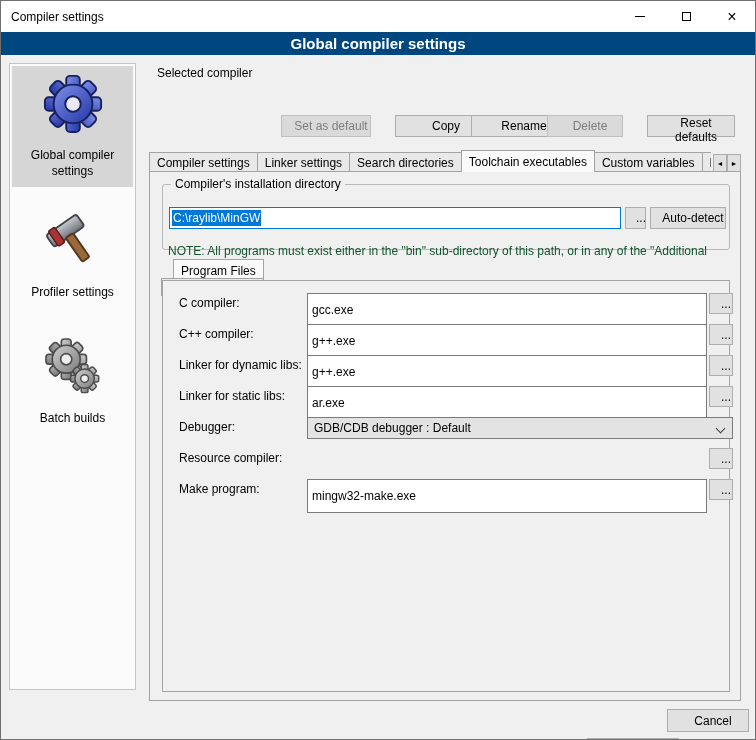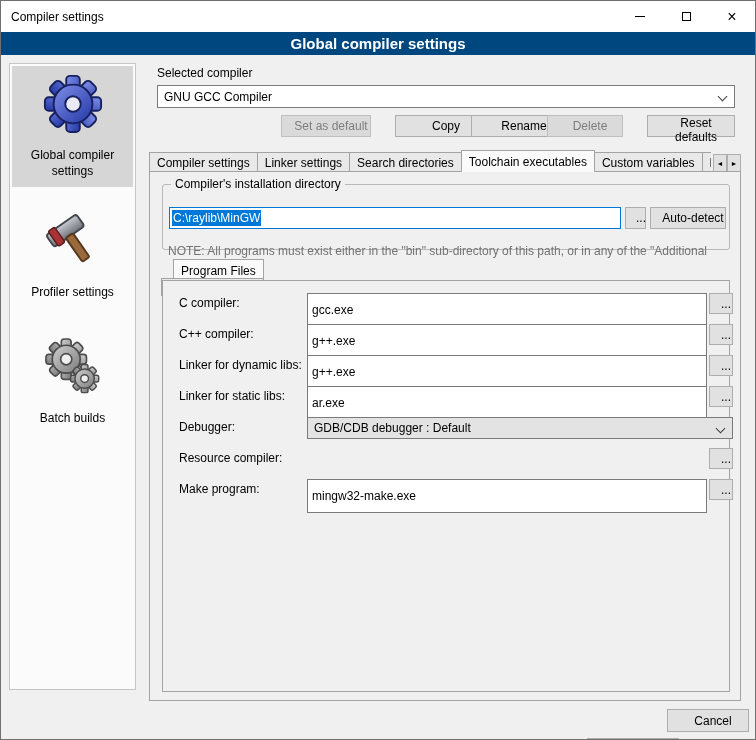--- a/index.html
+++ b/index.html
@@ -73,21 +73,21 @@
   .groupbox { position:absolute; left:12px; top:12px; width:568px; height:66px;
               border:1px solid #b9b9b9; border-radius:3px; }
   .groupbox-legend { position:absolute; left:8px; top:-8px; background:#f0f0f0; padding:0 4px; }
   .dir-input { position:absolute; left:6px; top:22px; width:452px; height:22px; background:#fff;
                border:1px solid #0078D7; line-height:20px; padding-left:2px; overflow:hidden;
                white-space:nowrap; }
   .dir-selected { background:#0078D7; color:#fff; padding:1px 1px; }
   .dir-browse { position:absolute; left:462px; top:22px; width:21px; height:22px; }
   .autodetect { position:absolute; left:487px; top:22px; width:76px; height:22px; }
 
-  .note { position:absolute; left:18px; top:72px; width:566px; color:#737373;
+  .note { position:absolute; left:18px; top:72px; width:566px; color:#14532d;
           white-space:nowrap; overflow:hidden; }
 
   
   .subtabstrip { position:absolute; left:12px; top:87px; height:22px; display:flex; align-items:flex-end;flex-direction:column; }
   .sub-panel { position:absolute; left:12px; top:108px; width:568px; height:412px;
                border:1px solid #a3a3a3; background:#f0f0f0; }
 
   
   .form-row { position:absolute; left:0; width:100%; height:22px; }
   .form-label { position:absolute; left:16px; top:3px; white-space:nowrap; }
@@ -198,24 +198,20 @@
             </g>
             <circle r="8" fill="#efefef" stroke="#4c4c4c" stroke-width="3"></circle>
           </g>
         </svg>
       </span>
       <span class="side-label">Batch builds</span>
     </div>
   </div>
 
   <span class="sel-comp-label">Selected compiler</span>
-  <div class="combo compiler-combo">
-    <span class="combo-text">GNU GCC Compiler</span>
-    <span class="chevron"></span>
-  </div>
 
   <div class="btn-row">
     <button class="btn b-setdef" disabled="">Set as default</button>
     <button class="btn b-copy">Copy</button>
     <button class="btn b-rename">Rename</button>
     <button class="btn b-delete" disabled="">Delete</button>
     <button class="btn b-reset">Reset defaults</button>
   </div>
 
   <div class="tabstrip">

